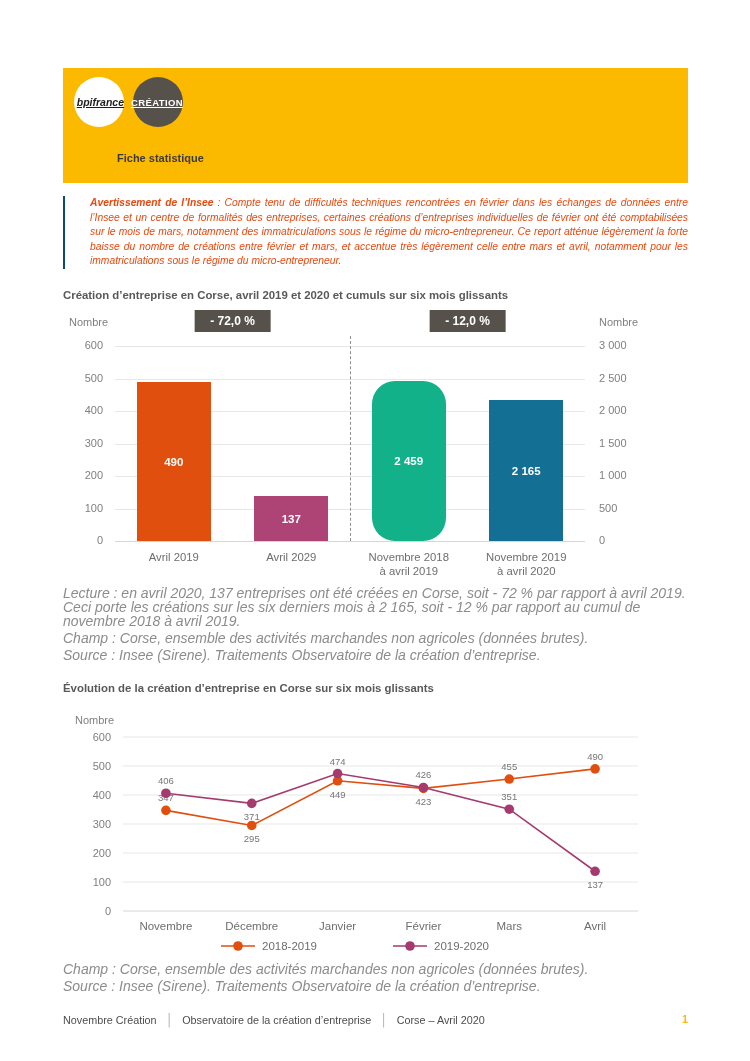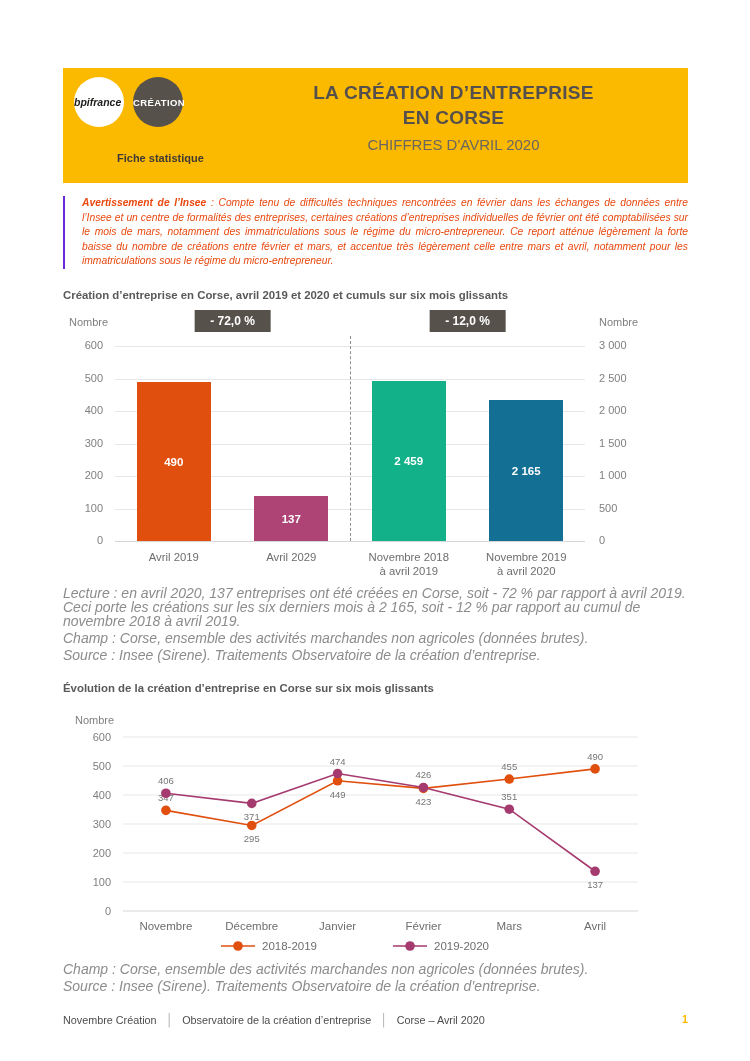--- a/index.html
+++ b/index.html
@@ -4,30 +4,30 @@
 <style>
   html,body{margin:0;padding:0;}
   body{
     width:750px;height:1061px;position:relative;background:#ffffff;
     font-family:"Liberation Sans", sans-serif;overflow:hidden;
   }
   .abs{position:absolute;}
   
   #header{left:63px;top:68px;width:625px;height:115px;background:#FBBA00;}
   .logo-circle{position:absolute;width:50px;height:50px;border-radius:50%;
-    display:flex;align-items:center;justify-content:flex-start;font-weight:bold;}
+    display:flex;align-items:center;justify-content:flex-end;font-weight:bold;text-decoration:underline;}
   #logo-bpifrance{left:11px;top:9px;background:#ffffff;color:#1d1d1b;font-size:10.5px;font-style:italic;}
   #logo-creation{left:70px;top:9px;background:#57514B;color:#ffffff;font-size:9.5px;letter-spacing:.4px;}
   #fiche{position:absolute;left:20px;top:84px;font-size:11px;font-weight:bold;color:#3F3A35;padding-left:34px;}
   #title-block{position:absolute;left:170px;right:14px;top:12px;text-align:center;}
   .htitle{font-size:19px;font-weight:800;color:#55504C;line-height:25px;letter-spacing:.3px;}
   #hsubtitle{font-size:15px;color:#6B6660;margin-top:6px;}
   
-  #notice{left:63px;top:196px;width:625px;box-sizing:border-box;border-left:2px solid #6d28d9;
-    padding-left:17px;font-size:10.3px;font-style:italic;color:#E8490F;line-height:14.6px;text-align:justify;}
+  #notice{left:63px;top:196px;width:625px;box-sizing:border-box;border-left:2px solid #0c4a6e;
+    padding-left:25px;font-size:10.3px;font-style:italic;color:#E8490F;line-height:14.6px;text-align:justify;}
   #notice b{font-weight:bold;}
   
   .sec-title{font-size:11.4px;font-weight:bold;color:#595959;}
   #bar-title{left:63px;top:289px;}
   #line-title{left:63px;top:682px;}
   .notes{width:625px;font-size:14px;font-style:italic;color:#8C8C8C;line-height:14px;}
   .notes .para{margin-bottom:3px;}
   #bar-notes{left:63px;top:586px;}
   #line-notes{left:63px;top:962px;}
   
@@ -50,25 +50,20 @@
 <body>
 
 <div id="header" class="abs">
   <div id="logo-bpifrance" class="logo-circle">
     <span>bpifrance</span>
   </div>
   <div id="logo-creation" class="logo-circle">
     <span>CRÉATION</span>
   </div>
   <div id="fiche">Fiche statistique</div>
-  <div id="title-block">
-    <div class="htitle">LA CRÉATION D’ENTREPRISE</div>
-    <div class="htitle">EN CORSE</div>
-    <div id="hsubtitle">CHIFFRES D'AVRIL 2020</div>
-  </div>
 </div>
 
 <div id="notice" class="abs">
   <b>Avertissement de l’Insee</b><span> : Compte tenu de difficultés techniques rencontrées en février dans les échanges de données entre l’Insee et un centre de formalités des entreprises, certaines créations d’entreprises individuelles de février ont été comptabilisées sur le mois de mars, notamment des immatriculations sous le régime du micro-entrepreneur. Ce report atténue légèrement la forte baisse du nombre de créations entre février et mars, et accentue très légèrement celle entre mars et avril, notamment pour les immatriculations sous le régime du micro-entrepreneur.</span>
 </div>
 
 <div id="bar-title" class="abs sec-title">Création d’entreprise en Corse, avril 2019 et 2020 et cumuls sur six mois glissants</div>
 <div id="bar-chart" class="abs">
     <div class="unit" style="left: 6px; top: 8px; position: absolute;">Nombre</div>
     <div class="unit" style="left: 536px; top: 8px; position: absolute;">Nombre</div>
@@ -101,21 +96,21 @@
     </div>
     <div class="cat" style="left: 52.75px; top: 242px; width: 116px;">
       <div>Avril 2019</div>
     </div>
     <div class="bar" style="left: 191.25px; top: 188px; width: 74px; height: 45px; background: rgb(174, 67, 117);">
       <span>137</span>
     </div>
     <div class="cat" style="left: 170.25px; top: 242px; width: 116px;">
       <div>Avril 2029</div>
     </div>
-    <div class="bar" style="left: 308.75px; top: 73px; width: 74px; height: 160px; background: rgb(18, 177, 137);">
+    <div class="bar" style="left: 308.75px; top: 73px; width: 74px; height: 160px; background: rgb(18, 177, 137); border-radius: 23px;">
       <span>2 459</span>
     </div>
     <div class="cat" style="left: 287.75px; top: 242px; width: 116px;">
       <div>Novembre 2018</div>
       <div>à avril 2019</div>
     </div>
     <div class="bar" style="left: 426.25px; top: 92px; width: 74px; height: 141px; background: rgb(19, 111, 148);">
       <span>2 165</span>
     </div>
     <div class="cat" style="left: 405.25px; top: 242px; width: 116px;">

